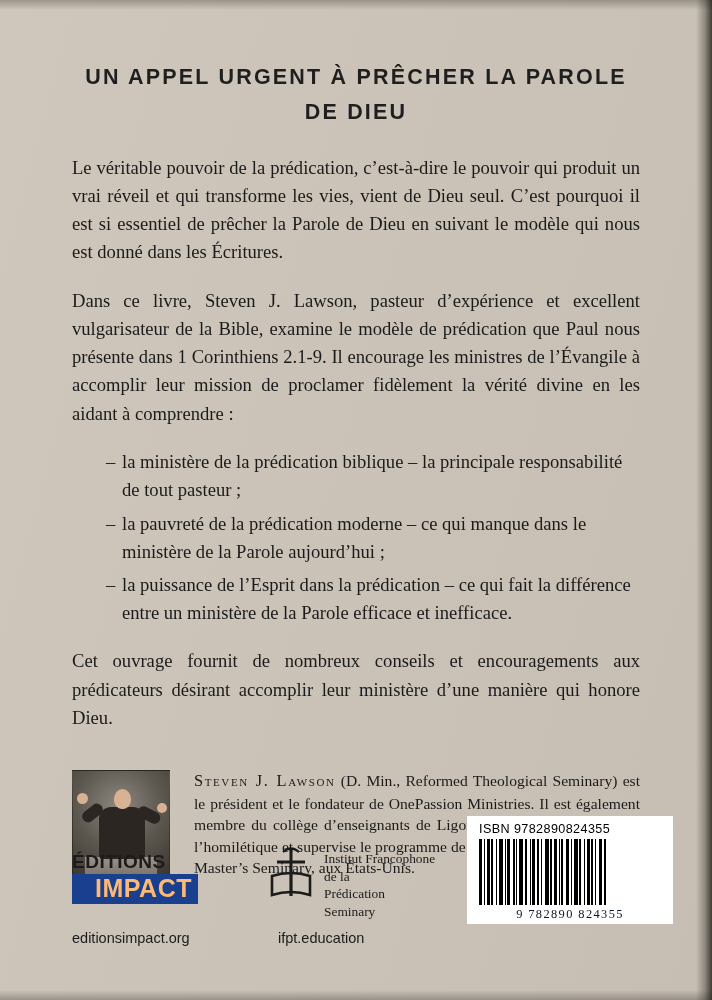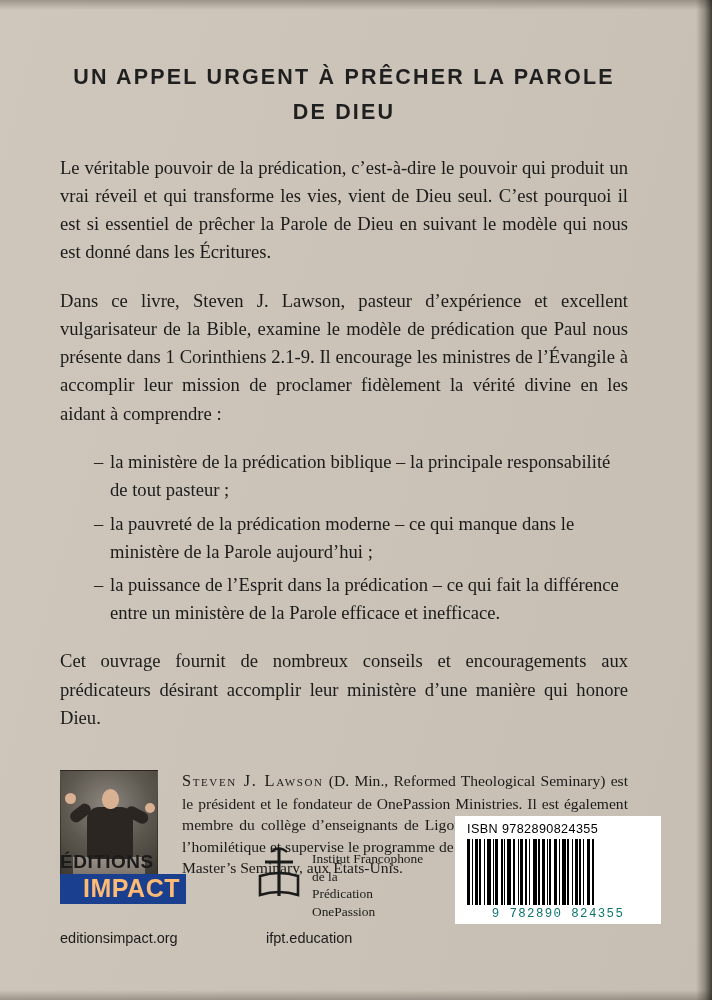--- a/index.html
+++ b/index.html
@@ -34,21 +34,21 @@
     background: linear-gradient(to bottom, rgba(40,35,30,0.30), rgba(40,35,30,0.0));
   }
   .edge-bottom {
     position: absolute;
     bottom: 0; left: 0;
     width: 100%; height: 10px;
     background: linear-gradient(to top, rgba(40,35,30,0.30), rgba(40,35,30,0.0));
   }
   .content {
     position: absolute;
-    left: 60px;
+    left: 72px;
     top: 0;
     width: 568px;
     height: 1000px;
   }
 
   
   .headline {
     margin-top: 60px;
     text-align: center;
     font-family: "Liberation Sans", sans-serif;
@@ -278,24 +278,24 @@
     height: 66px;
     padding: 0 12px;
     box-sizing: border-box;
   }
   .barcode span {
     display: block;
     background: #000;
     height: 100%;
   }
   .isbn-digits {
-    font-family: Liberation Mono, monospace;
+    font-family: Liberation Serif, serif;
     font-size: 12.4px;
     letter-spacing: 1.4px;
-    color: #0f766e;
+    color: #0f172a;
     text-align: center;
     padding-top: 2px;
   }
 </style>
 </head>
 <body>
 
 <div class="page">
   <div class="edge-top"></div>
   <div class="edge-bottom"></div>
@@ -351,21 +351,21 @@
             <path d="M9 16 L37 16" stroke="#1b1b1b" stroke-width="3" fill="none"></path>
             <path d="M4 30 Q23 24 42 30 L42 49 Q23 43 4 49 Z" fill="none" stroke="#1b1b1b" stroke-width="2.6"></path>
             <path d="M23 27 L23 50" stroke="#1b1b1b" stroke-width="2.4" fill="none"></path>
             <path d="M15 6 Q23 -1 31 6" stroke="#1b1b1b" stroke-width="2.2" fill="none"></path>
           </svg>
         </div>
         <div class="ifpt-text">
           <div>Institut Francophone</div>
           <div>de la</div>
           <div>Prédication</div>
-          <div>OnePassion</div>
+          <div>Seminary</div>
         </div>
       </div>
       <div class="site-ifpt">ifpt.education</div>
 
       <div class="isbn-box">
         <div class="isbn-label">ISBN  9782890824355</div>
         <div class="barcode">
           <span style="width:3px"></span>
             <span style="width:2px;background:transparent"></span>
           <span style="width:1px"></span>

